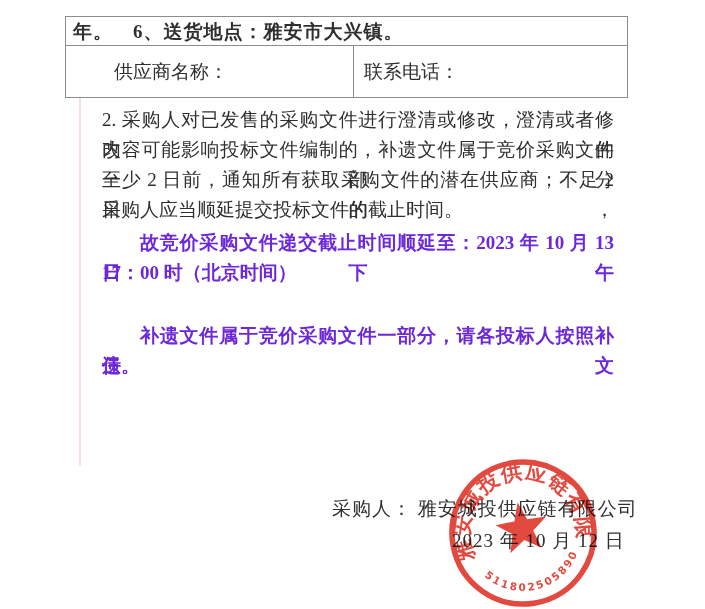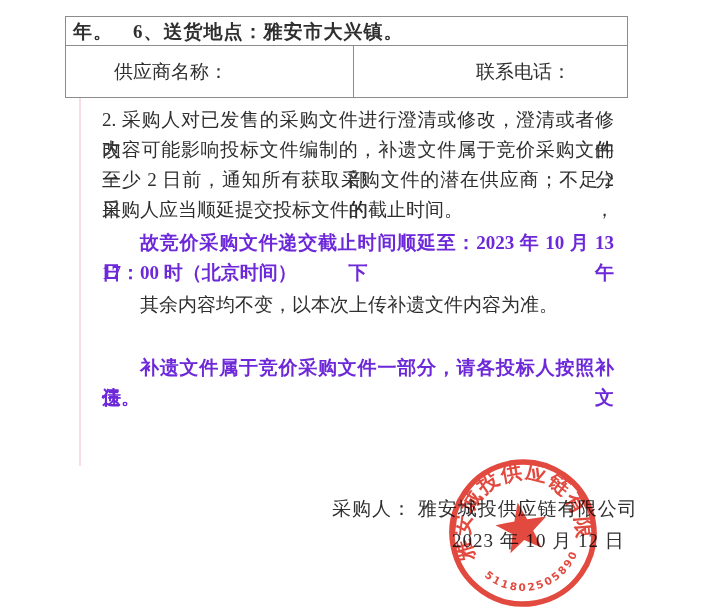--- a/index.html
+++ b/index.html
@@ -15,21 +15,21 @@
     border:1px solid #8c8c8c;font-size:19px;
   }
   .t-row1{
     height:26px;border-bottom:1px solid #8c8c8c;
     font-weight:700;padding:2px 0 0 7px;letter-spacing:1px;
   }
   .t-row2{display:flex;height:51px;}
   .t-cell{display:flex;align-items:center;}
   .t-cell.supplier{width:239px;border-right:1px solid #8c8c8c;padding-left:8px;margin-left:40px;}
   .t-cell.contacts{flex:1;padding-left:10px;}
-  .t-cell.contacts .phone{margin-left:112px;}
+  .t-cell.contacts .phone{}
   
   .body-text{
     position:absolute;left:102px;top:105px;width:512px;
     font-size:19px;
   }
   .line{height:30px;line-height:30px;}
   .j{text-align:justify;text-align-last:justify;text-justify:inter-character;}
   .ind{text-indent:38px;}
   .b .line{font-weight:700;color:#6d28d9;}
   .para{margin:0;}
@@ -74,23 +74,20 @@
       <div class="line j">内容可能影响投标文件编制的，补遗文件属于竞价采购文件一部分</div>
       <div class="line j">至少 2 日前，通知所有获取采购文件的潜在供应商；不足 2 日的，</div>
       <div class="line">采购人应当顺延提交投标文件的截止时间。</div>
     </div>
 
     <div class="para b gap3">
       <div class="line j ind">故竞价采购文件递交截止时间顺延至：2023 年 10 月 13 日下午</div>
       <div class="line">17：00 时（北京时间）</div>
     </div>
 
-    <div class="para gap2">
-      <div class="line ind">其余内容均不变，以本次上传补遗文件内容为准。</div>
-    </div>
 
     <div class="para b gap33">
       <div class="line j ind">补遗文件属于竞价采购文件一部分，请各投标人按照补遗文</div>
       <div class="line">任。</div>
     </div>
 
   </div>
 
   <div class="sig-name">采购人： 雅安城投供应链有限公司</div>
   <div class="sig-date">2023 年 10 月 12 日</div>

